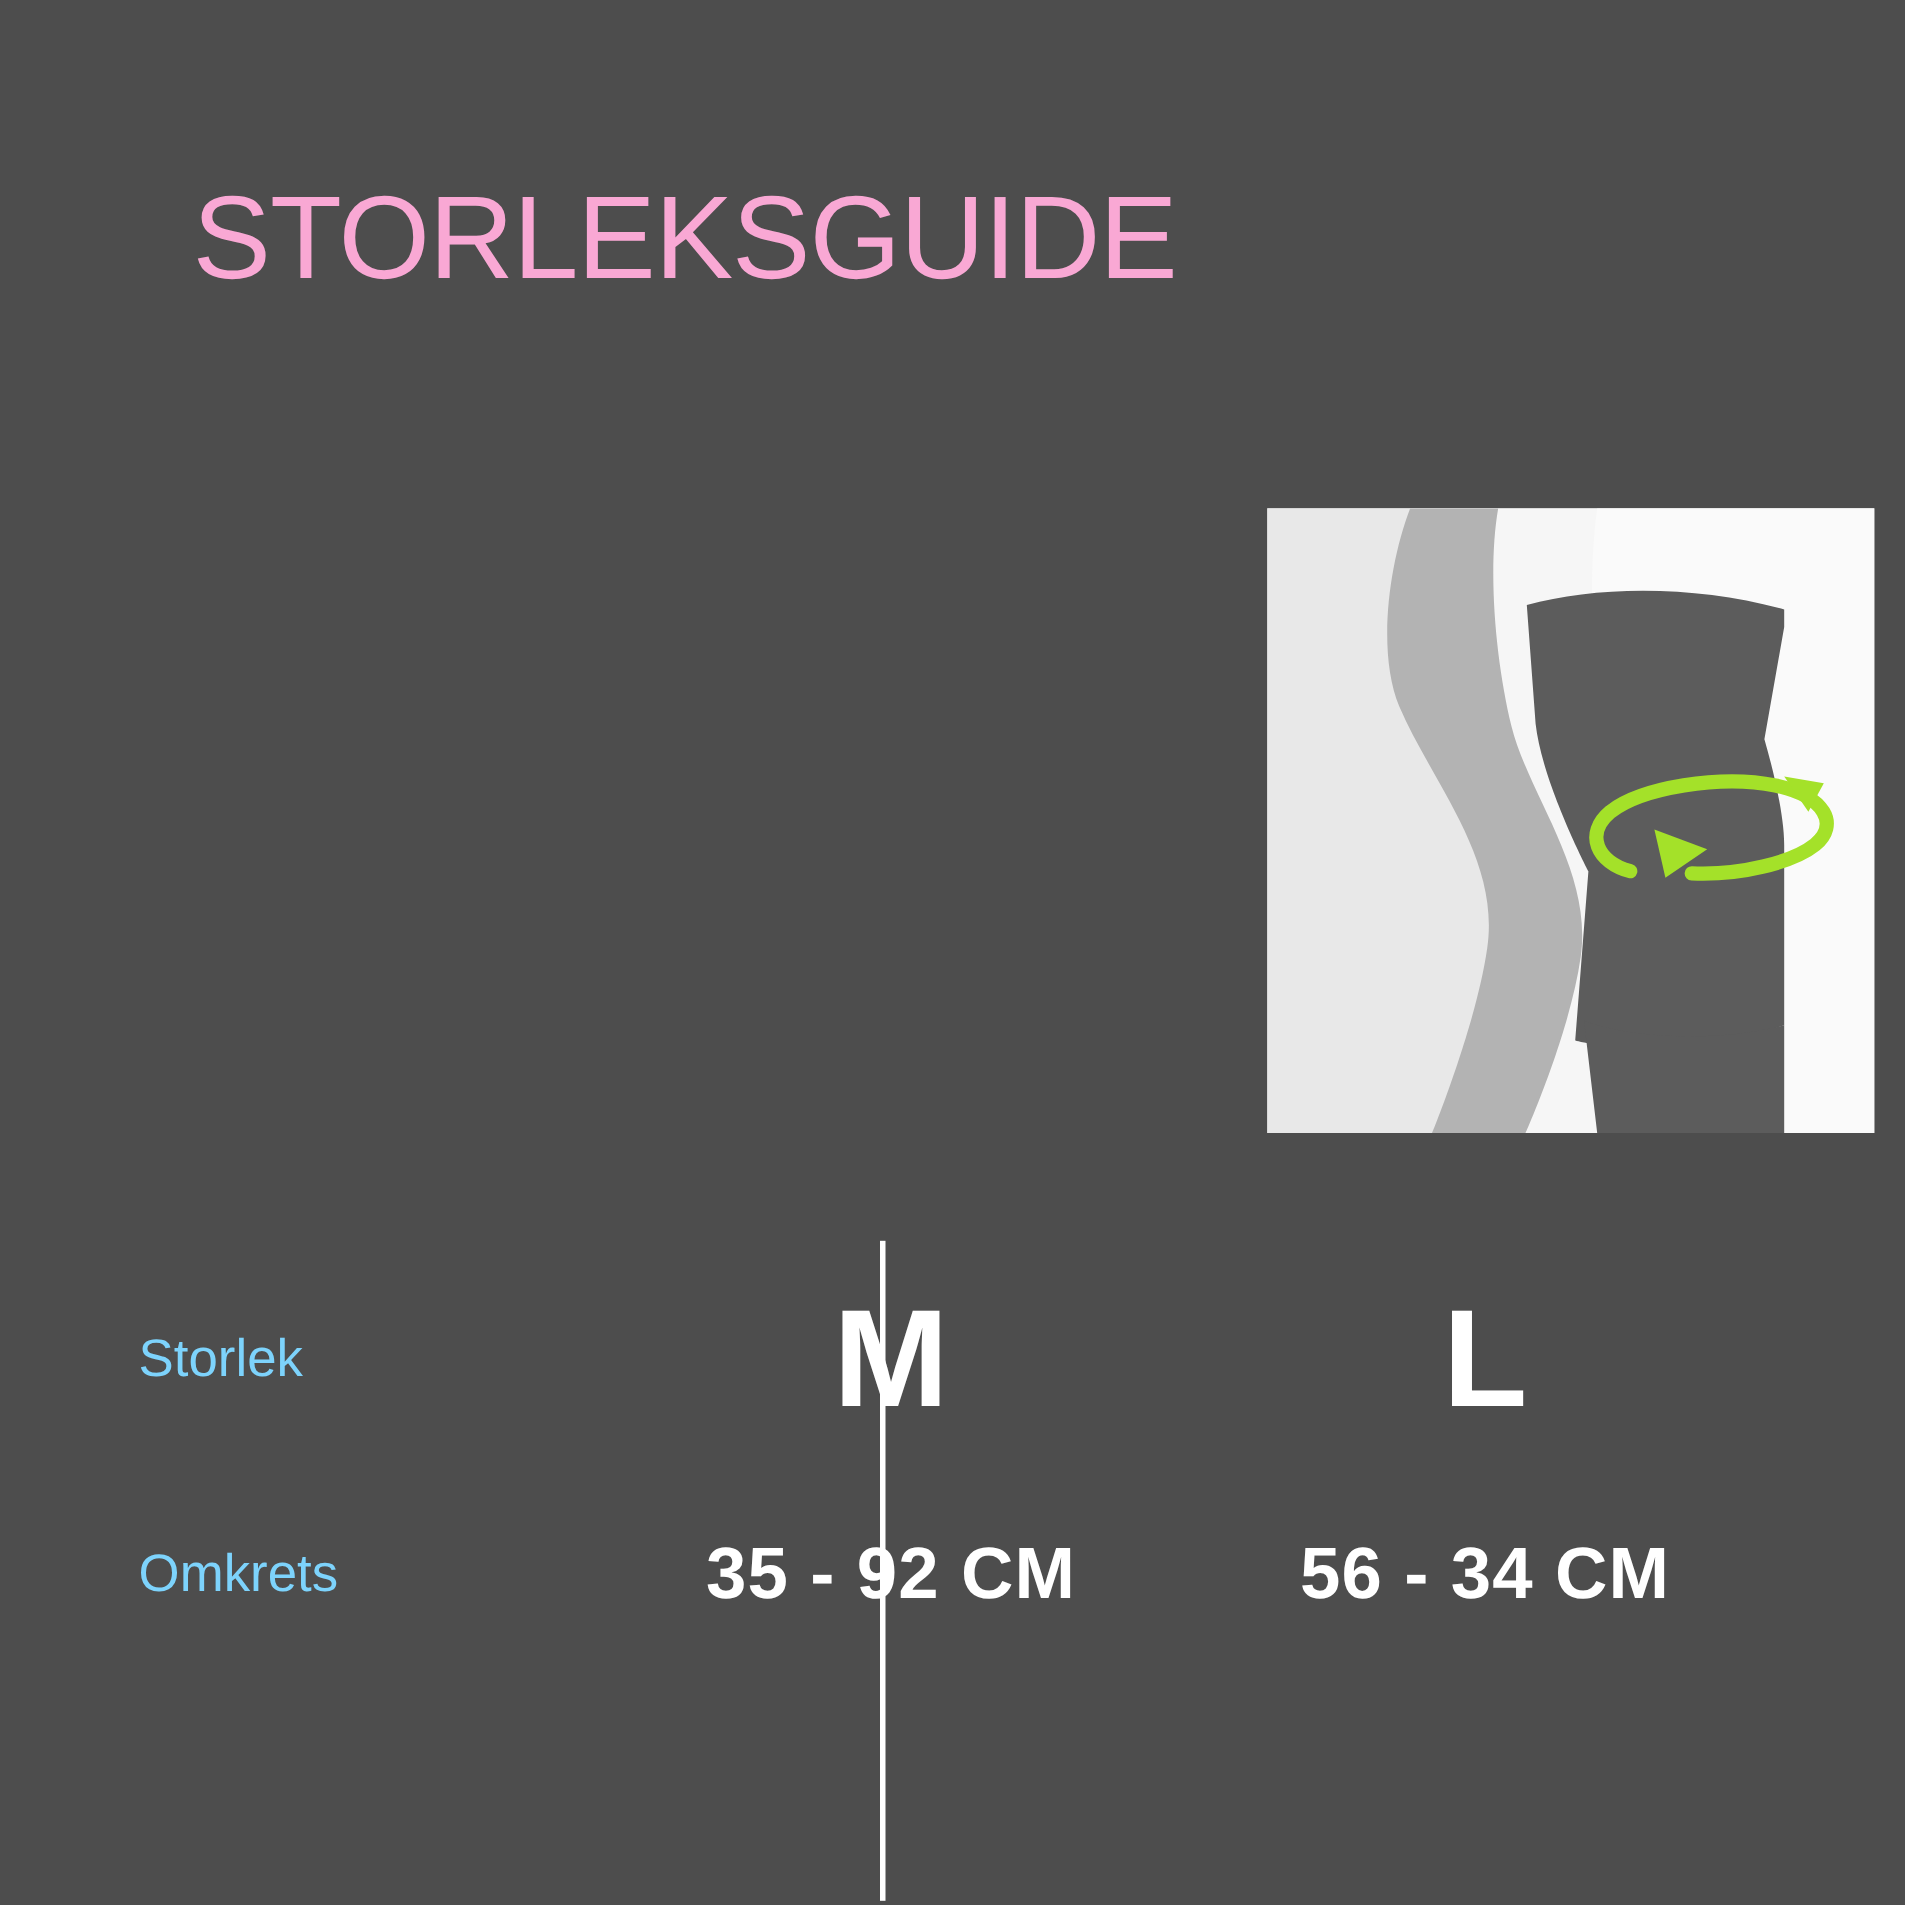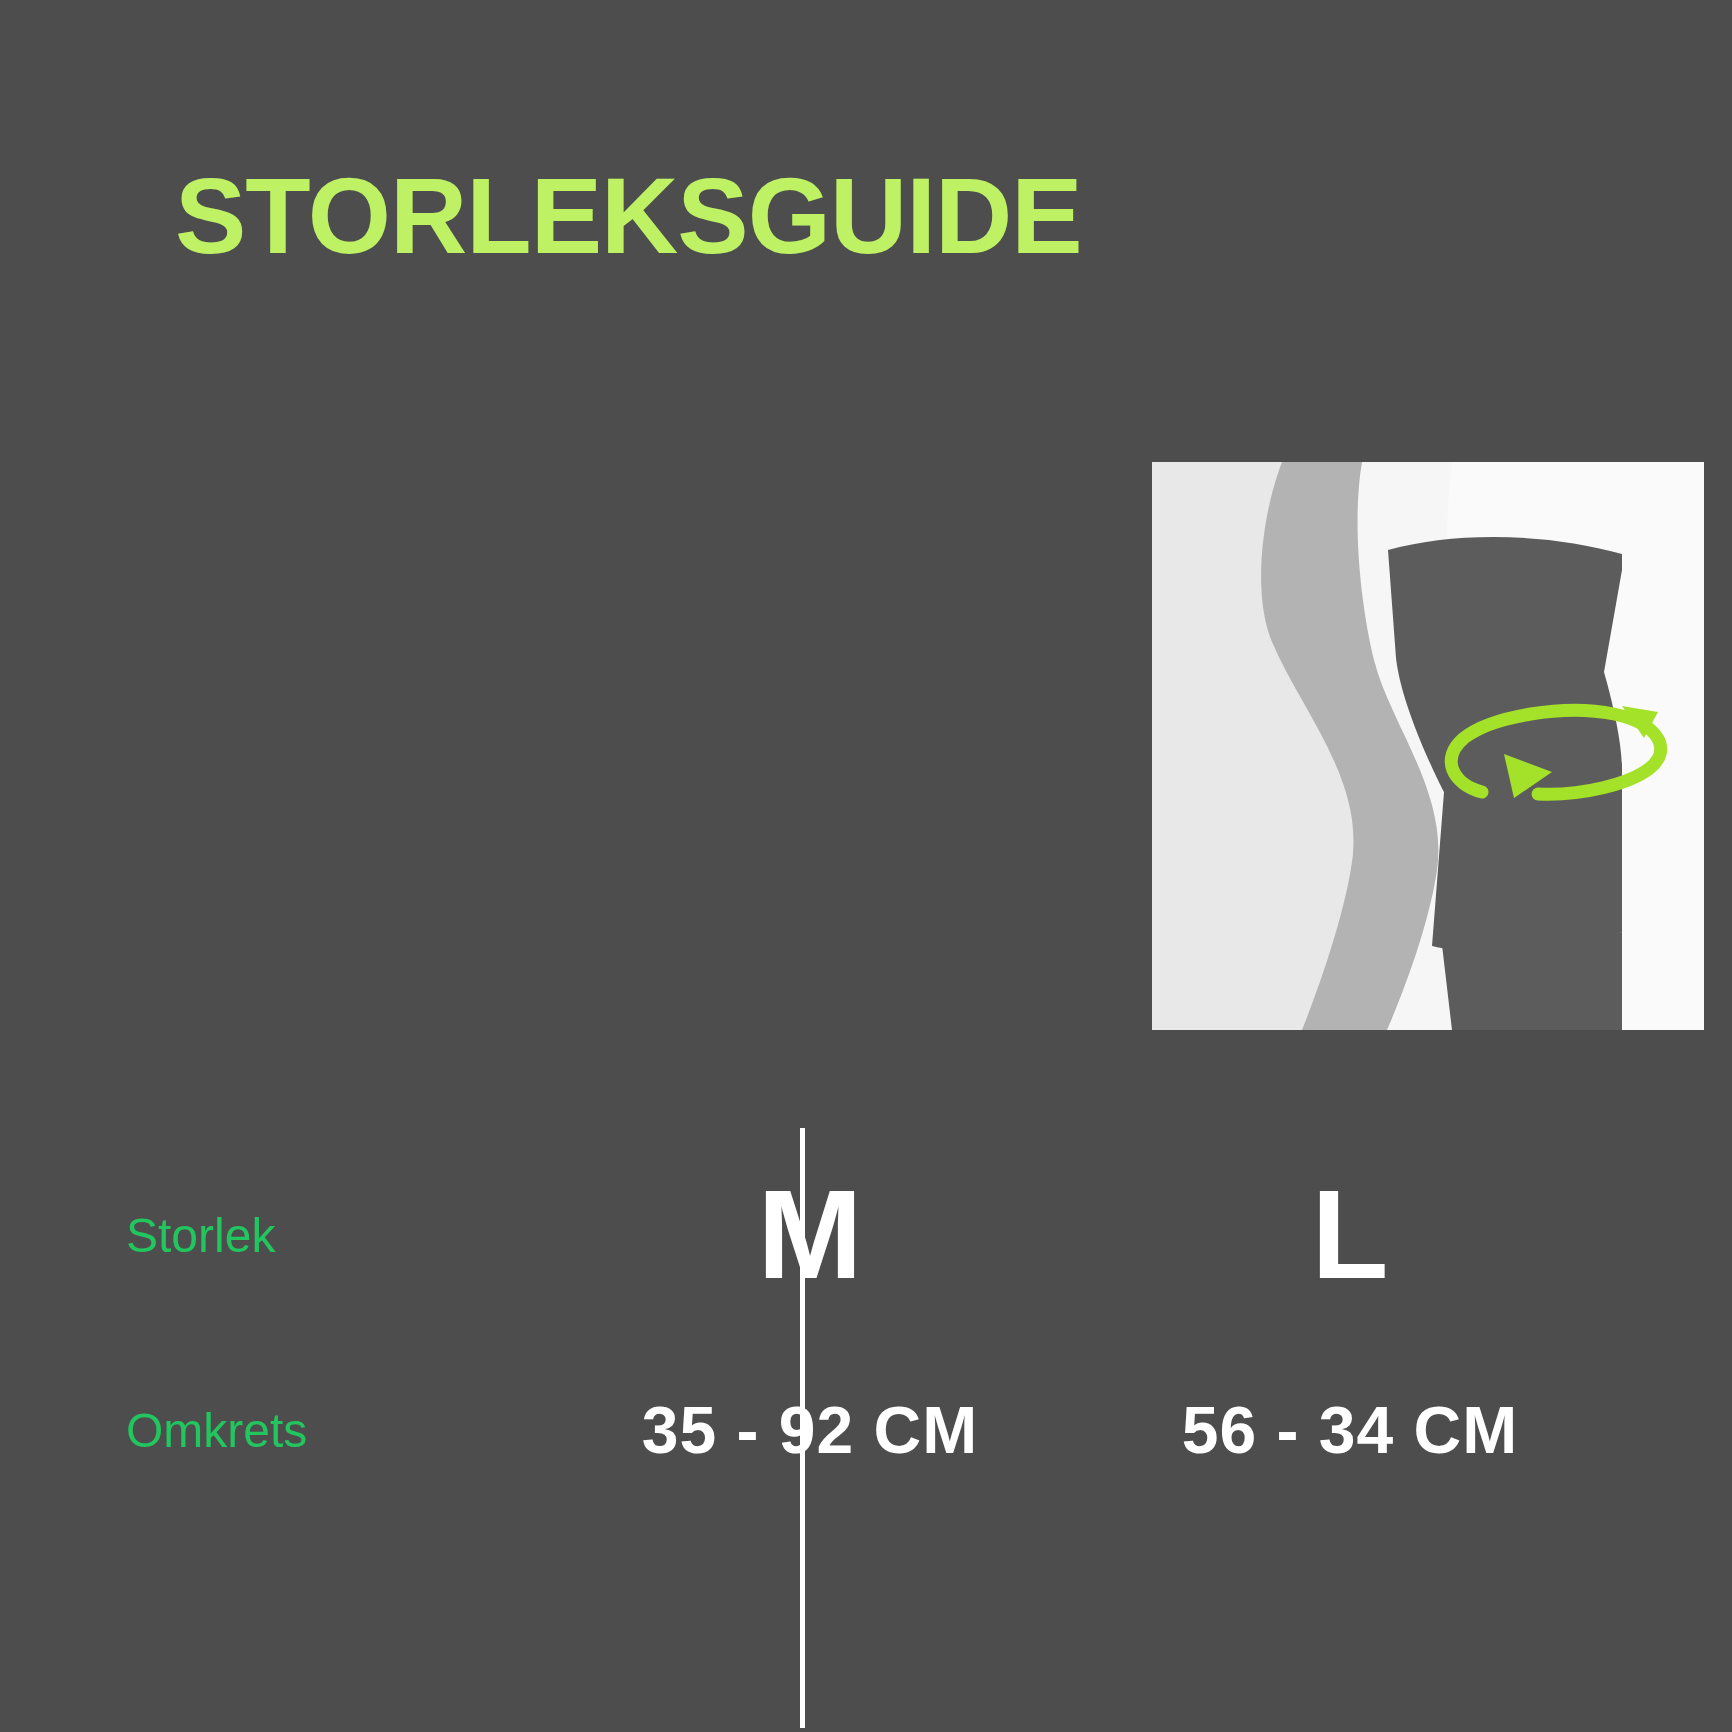--- a/index.html
+++ b/index.html
@@ -25,25 +25,25 @@
 
   
   .header {
     position: absolute;
     left: 175px;
     top: 160px;
     width: 1010px;
   }
   .title {
     font-size: 107px;
-    font-weight: bold;
+    font-weight: normal;
     letter-spacing: -1px;
     line-height: 1.05;
     margin: 0;
-    color: #bef264;
+    color: #f9a8d4;
   }
   .subtitle {
     font-size: 62px;
     font-weight: normal;
     line-height: 1.32;
     margin: 22px 0 0 0;
     color: #ffffff;
     max-width: 960px;
   }
 
@@ -76,21 +76,21 @@
   .row-size {
     height: 190px;
   }
   .row-circ {
     height: 200px;
   }
   .cell-label {
     width: 420px;
     font-size: 48px;
     font-weight: normal;
-    color: #22c55e;
+    color: #7dd3fc;
     padding-left: 6px;
     box-sizing: border-box;
   }
   .cell-value {
     flex: 1;
     text-align: center;
     color: #ffffff;
   }
   .size-letter {
     font-size: 126px;

